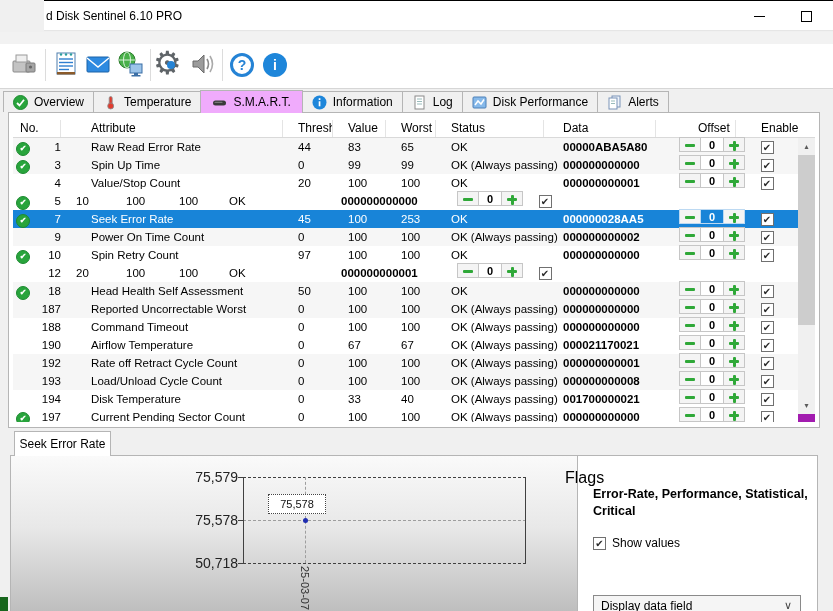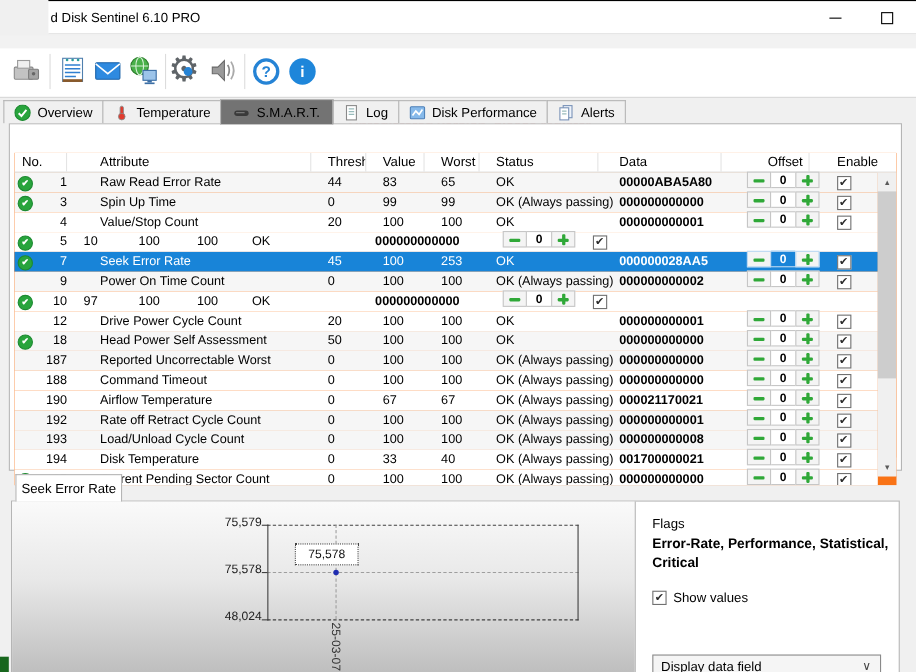--- a/index.html
+++ b/index.html
@@ -21,26 +21,26 @@
   .tbtn { position:absolute; top:6px; width:30px; height:30px; background:transparent; border:none; cursor:pointer; padding:0; }
   .tsep { position:absolute; top:5px; width:1px; height:32px; background:#dcdcdc; }
   .circle-help { position:absolute; left:2px; top:3px; width:24px; height:24px; border:3px solid #2583d5; border-radius:50%; color:#2583d5; font-weight:bold; font-size:14px; line-height:19px; text-align:center; background:#fff; }
   .circle-info { position:absolute; left:2px; top:3px; width:24px; height:24px; background:#1e86da; border-radius:50%; color:#fff; font-weight:bold; font-size:14px; line-height:24px; text-align:center; }
   .gear-glyph { position:absolute; left:-3px; top:-6px; font-size:32px; color:#5f6468; }
   .register-link { position:absolute; left:317px; top:63px; font-size:12.5px; font-weight:bold; color:#d10000; text-decoration:underline; white-space:nowrap; cursor:pointer; }
 
   
   .tabstrip { position:absolute; left:3px; top:90px; height:23px; display:flex; align-items:center; z-index:3; }
   .tab { display:flex; align-items:center; gap:5px; height:21px; padding:0 9px; background:#f0f0f0; border:1px solid #b5b5b5; border-bottom:none; margin-right:-1px; font-size:12px; cursor:pointer; white-space:nowrap; }
-  .tab.active { height:23px; background:#737373; position:relative; z-index:4; padding:0 11px; }
+  .tab.active { height:23px; background:#f0abfc; position:relative; z-index:4; padding:0 11px; }
   .tab .ticon { width:16px; height:15px; display:inline-block; flex:0 0 auto; }
 
   
   .mainpane { position:absolute; left:8px; top:112px; width:812px; height:316px; background:#fff; border:1px solid #b5b5b5; z-index:2; }
-  .lv { position:absolute; left:13px; top:139px; width:802px; height:302px; background:#f97316; overflow:hidden; z-index:3; }
+  .lv { position:absolute; left:13px; top:120px; width:802px; height:302px; background:#a21caf; overflow:hidden; z-index:3; }
   .lv-header { display:flex; height:18px; border-bottom:1px solid #d9d9d9; background:#fff; }
   .hc { font-size:12px; line-height:17px; border-right:1px solid #e4e4e4; white-space:nowrap; overflow:hidden; }
   .hc:last-child { border-right:none; }
   .h-no{width:48px;padding-left:7px;} .h-attr{width:222px;padding-left:30px;} .h-th{width:50px;padding-left:15px;}
   .h-val{width:53px;padding-left:15px;} .h-wo{width:50px;padding-left:15px;} .h-st{width:108px;padding-left:15px;}
   .h-da{width:112px;padding-left:19px;} .h-off{width:80px;padding-left:42px;} .h-en{width:62px;padding-left:25px;}
 
   .lv-body { position:absolute; left:0; top:18px; width:785px; }
   .lrow { display:flex; height:18px; align-items:center; background:#fff; cursor:default; }
   .lrow.alt { background:#f6f6f6; }
@@ -66,33 +66,33 @@
   
   .sbar { position:absolute; right:0; top:18px; width:17px; height:276px; background:#f0f0f0; }
   .sb-btn { position:absolute; left:0; width:17px; height:17px; background:#f0f0f0; border:none; color:#5a5a5a; font-size:8px; line-height:17px; text-align:center; cursor:pointer; padding:0; }
   .sb-up { top:0; } .sb-dn { bottom:0; }
   .sb-thumb { position:absolute; left:0; top:17px; width:17px; height:170px; background:#cdcdcd; cursor:pointer; }
 
   
   .btab { position:absolute; left:14px; top:431px; width:97px; height:25px; background:#fff; border:1px solid #b5b5b5; border-bottom:none; z-index:5; text-align:center; line-height:24px; font-size:12px; cursor:pointer; }
   .bpane { position:absolute; left:10px; top:455px; width:808px; height:160px; background:#fff; border:1px solid #b5b5b5; z-index:4; }
   .canvas { position:absolute; left:0; top:0; width:567px; height:158px; background:linear-gradient(180deg,#fafafa 0%,#e8e8e8 45%,#bdbdbd 100%); border-right:1px solid #b5b5b5; }
-  .ylab { position:absolute; left:152px; width:75px; text-align:right; font-size:11px; color:#222; }
+  .ylab { position:absolute; left:152px; width:75px; text-align:right; font-size:14px; color:#222; }
   .ytick { position:absolute; left:227px; width:6px; height:1px; background:#404040; }
   .axis-l { position:absolute; left:232px; top:21px; width:1px; height:87px; background:#404040; }
   .axis-r { position:absolute; left:514px; top:21px; width:1px; height:87px; background:#404040; }
   .dash-top { position:absolute; left:232px; top:21px; width:283px; border-top:1px dashed #404040; }
   .dash-mid { position:absolute; left:232px; top:64px; width:283px; border-top:1px dashed #9e9e9e; }
   .dash-bot { position:absolute; left:232px; top:107px; width:283px; border-top:1px dashed #404040; }
   .dash-v { position:absolute; left:294px; top:21px; height:86px; border-left:1px dashed #9e9e9e; }
   .dpoint { position:absolute; left:292px; top:62px; width:5px; height:5px; border-radius:50%; background:#1f2db0; }
   .plabel { position:absolute; left:257px; top:38px; width:58px; height:20px; background:#fff; border:1px dotted #444; text-align:center; line-height:18px; font-size:11px; color:#111; }
   .xdate { position:absolute; left:300px; top:110px; transform:rotate(90deg); transform-origin:0 0; font-size:11px; color:#333; white-space:nowrap; }
 
-  .flags-label { position:absolute; left:582px; top:13px; font-size:12px;text-align:right; }
+  .flags-label { position:absolute; left:554px; top:13px; font-size:16px;text-align:right; }
   .flags-value { position:absolute; left:582px; top:30px; width:228px; font-size:12.5px; font-weight:bold; line-height:17px; }
   .showvals { position:absolute; left:582px; top:80px; display:flex; align-items:center; gap:6px; cursor:pointer; }
   .combo { position:absolute; left:582px; top:139px; width:208px; height:24px; background:#f5f5f5; border:1px solid #8a8a8a; cursor:pointer; }
   .combo-text { position:absolute; left:7px; top:3px; font-size:12px; }
   .combo-chev { position:absolute; right:8px; top:3px; font-size:11px; color:#444; }
 
   .green-corner { position:absolute; left:0; top:597px; width:8px; height:14px; background:#17661d; }
 </style>
 </head>
 <body>
@@ -190,20 +190,28 @@
   </div>
   <div class="tab active">
     <span class="ticon"><svg width="15" height="15" viewBox="0 0 15 15">
           <rect x="1" y="5.5" width="13" height="5" rx="2.5" fill="#3a3a3a"></rect>
           <rect x="2.5" y="6.8" width="8" height="1.2" rx="0.6" fill="#777"></rect>
         </svg></span>
     <span>S.M.A.R.T.</span>
   </div>
   <div class="tab">
     <span class="ticon"><svg width="15" height="15" viewBox="0 0 15 15">
+          <circle cx="7.5" cy="7.5" r="7" fill="#1e86da"></circle>
+          <rect x="6.7" y="6.3" width="1.7" height="5" fill="#fff"></rect>
+          <rect x="6.7" y="3.2" width="1.7" height="1.8" fill="#fff"></rect>
+        </svg></span>
+    <span>Information</span>
+  </div>
+  <div class="tab">
+    <span class="ticon"><svg width="15" height="15" viewBox="0 0 15 15">
           <rect x="3" y="1" width="9" height="13" fill="#fff" stroke="#8a8a8a"></rect>
           <line x1="5" y1="4" x2="10" y2="4" stroke="#9bb" stroke-width="1"></line>
           <line x1="5" y1="6.5" x2="10" y2="6.5" stroke="#9bb" stroke-width="1"></line>
           <line x1="5" y1="9" x2="10" y2="9" stroke="#9bb" stroke-width="1"></line>
         </svg></span>
     <span>Log</span>
   </div>
   <div class="tab">
     <span class="ticon"><svg width="15" height="15" viewBox="0 0 15 15">
           <rect x="1" y="2" width="13" height="11" rx="1" fill="#86b9ea" stroke="#4d80b8"></rect>
@@ -357,62 +365,62 @@
             <button class="ob">
               <i class="pbar"></i>
               <i class="pbar2"></i>
             </button>
           </span></span>
         <span class="c ce"><span class="cb">✔</span></span>
       </div>
       <div class="lrow">
         <span class="c ci"><span class="okic">✔</span></span>
         <span class="c cn">10</span>
+        <span class="c ca">Spin Retry Count</span>
         <span class="c ct">97</span>
         <span class="c cv">100</span>
         <span class="c cw">100</span>
         <span class="c cs">OK</span>
         <span class="c cd">000000000000</span>
         <span class="c co"><span class="ow">
             <button class="ob">
               <i class="mbar"></i>
             </button>
             <span class="oz">0</span>
             <button class="ob">
               <i class="pbar"></i>
               <i class="pbar2"></i>
             </button>
           </span></span>
         <span class="c ce"><span class="cb">✔</span></span>
       </div>
       <div class="lrow">
         <span class="c ci"></span>
         <span class="c cn">12</span>
-        <span class="c ca">Drive Power Cycle Count</span>
         <span class="c ct">20</span>
         <span class="c cv">100</span>
         <span class="c cw">100</span>
         <span class="c cs">OK</span>
         <span class="c cd">000000000001</span>
         <span class="c co"><span class="ow">
             <button class="ob">
               <i class="mbar"></i>
             </button>
             <span class="oz">0</span>
             <button class="ob">
               <i class="pbar"></i>
               <i class="pbar2"></i>
             </button>
           </span></span>
         <span class="c ce"><span class="cb">✔</span></span>
       </div>
       <div class="lrow alt">
         <span class="c ci"><span class="okic">✔</span></span>
         <span class="c cn">18</span>
-        <span class="c ca">Head Power Self Assessment</span>
+        <span class="c ca">Head Health Self Assessment</span>
         <span class="c ct">50</span>
         <span class="c cv">100</span>
         <span class="c cw">100</span>
         <span class="c cs">OK</span>
         <span class="c cd">000000000000</span>
         <span class="c co"><span class="ow">
             <button class="ob">
               <i class="mbar"></i>
             </button>
             <span class="oz">0</span>
@@ -577,21 +585,21 @@
     <button class="sb-btn sb-dn">▾</button>
   </div>
 </div>
 
 <div class="btab">Seek Error Rate</div>
 
 <div class="bpane">
   <div class="canvas">
     <span class="ylab" style="top:13px">75,579</span>
     <span class="ylab" style="top:56px">75,578</span>
-    <span class="ylab" style="top:99px">48,024</span>
+    <span class="ylab" style="top:99px">50,718</span>
     <span class="ytick" style="top:21px"></span>
     <span class="ytick" style="top:64px"></span>
     <span class="ytick" style="top:107px"></span>
     <div class="dash-top"></div>
     <div class="dash-mid"></div>
     <div class="dash-bot"></div>
     <div class="axis-l"></div>
     <div class="axis-r"></div>
     <div class="dash-v"></div>
     <div class="dpoint"></div>

